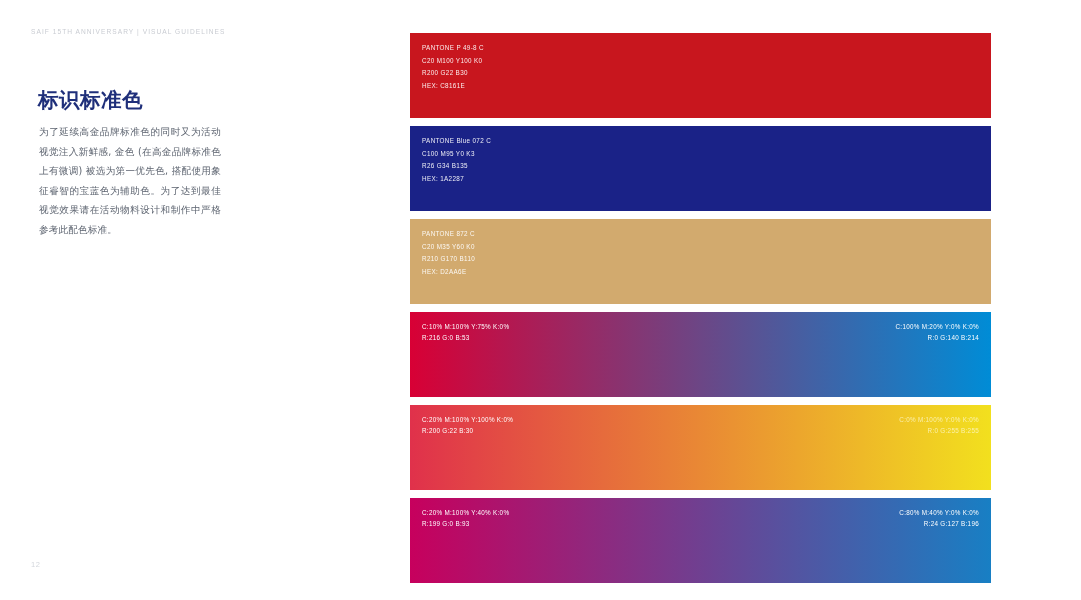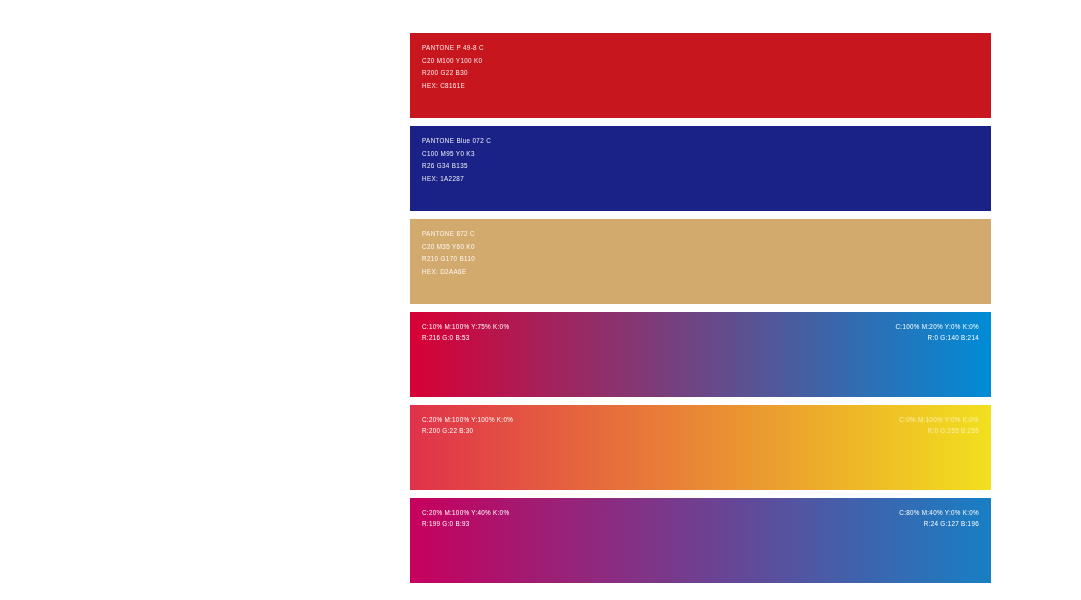--- a/index.html
+++ b/index.html
@@ -64,20 +64,30 @@
   .grad-label.left { left:12px; text-align:left; align-items:flex-start; }
   .grad-label.right { right:12px; text-align:right; align-items:flex-end; }
   .grad-label .line { line-height:1; }
   .grad-label.dim .line { color:#fdf7c8; opacity:0.82; }
 </style>
 </head>
 <body>
 
 <div class="page">
 
+  <div class="left-col">
+
+    <div class="header-kicker">SAIF 15TH ANNIVERSARY  |  VISUAL GUIDELINES</div>
+
+    <h1 class="page-title">标识标准色</h1>
+
+    <p class="body-copy">为了延续高金品牌标准色的同时又为活动视觉注入新鲜感, 金色 (在高金品牌标准色上有微调) 被选为第一优先色, 搭配使用象征睿智的宝蓝色为辅助色。为了达到最佳视觉效果请在活动物料设计和制作中严格参考此配色标准。</p>
+
+    <div class="page-number">12</div>
+  </div>
 
   <div class="swatch-stack">
 
     <div class="swatch tint-light" id="sw0" style="top: 33px; height: 85px; background: rgb(200, 22, 30);">
       <div class="swatch-info">
         <span class="line">PANTONE P 49-8 C</span>
         <span class="line">C20 M100 Y100 K0</span>
         <span class="line">R200 G22 B30</span>
         <span class="line">HEX:  C8161E</span>
       </div>

